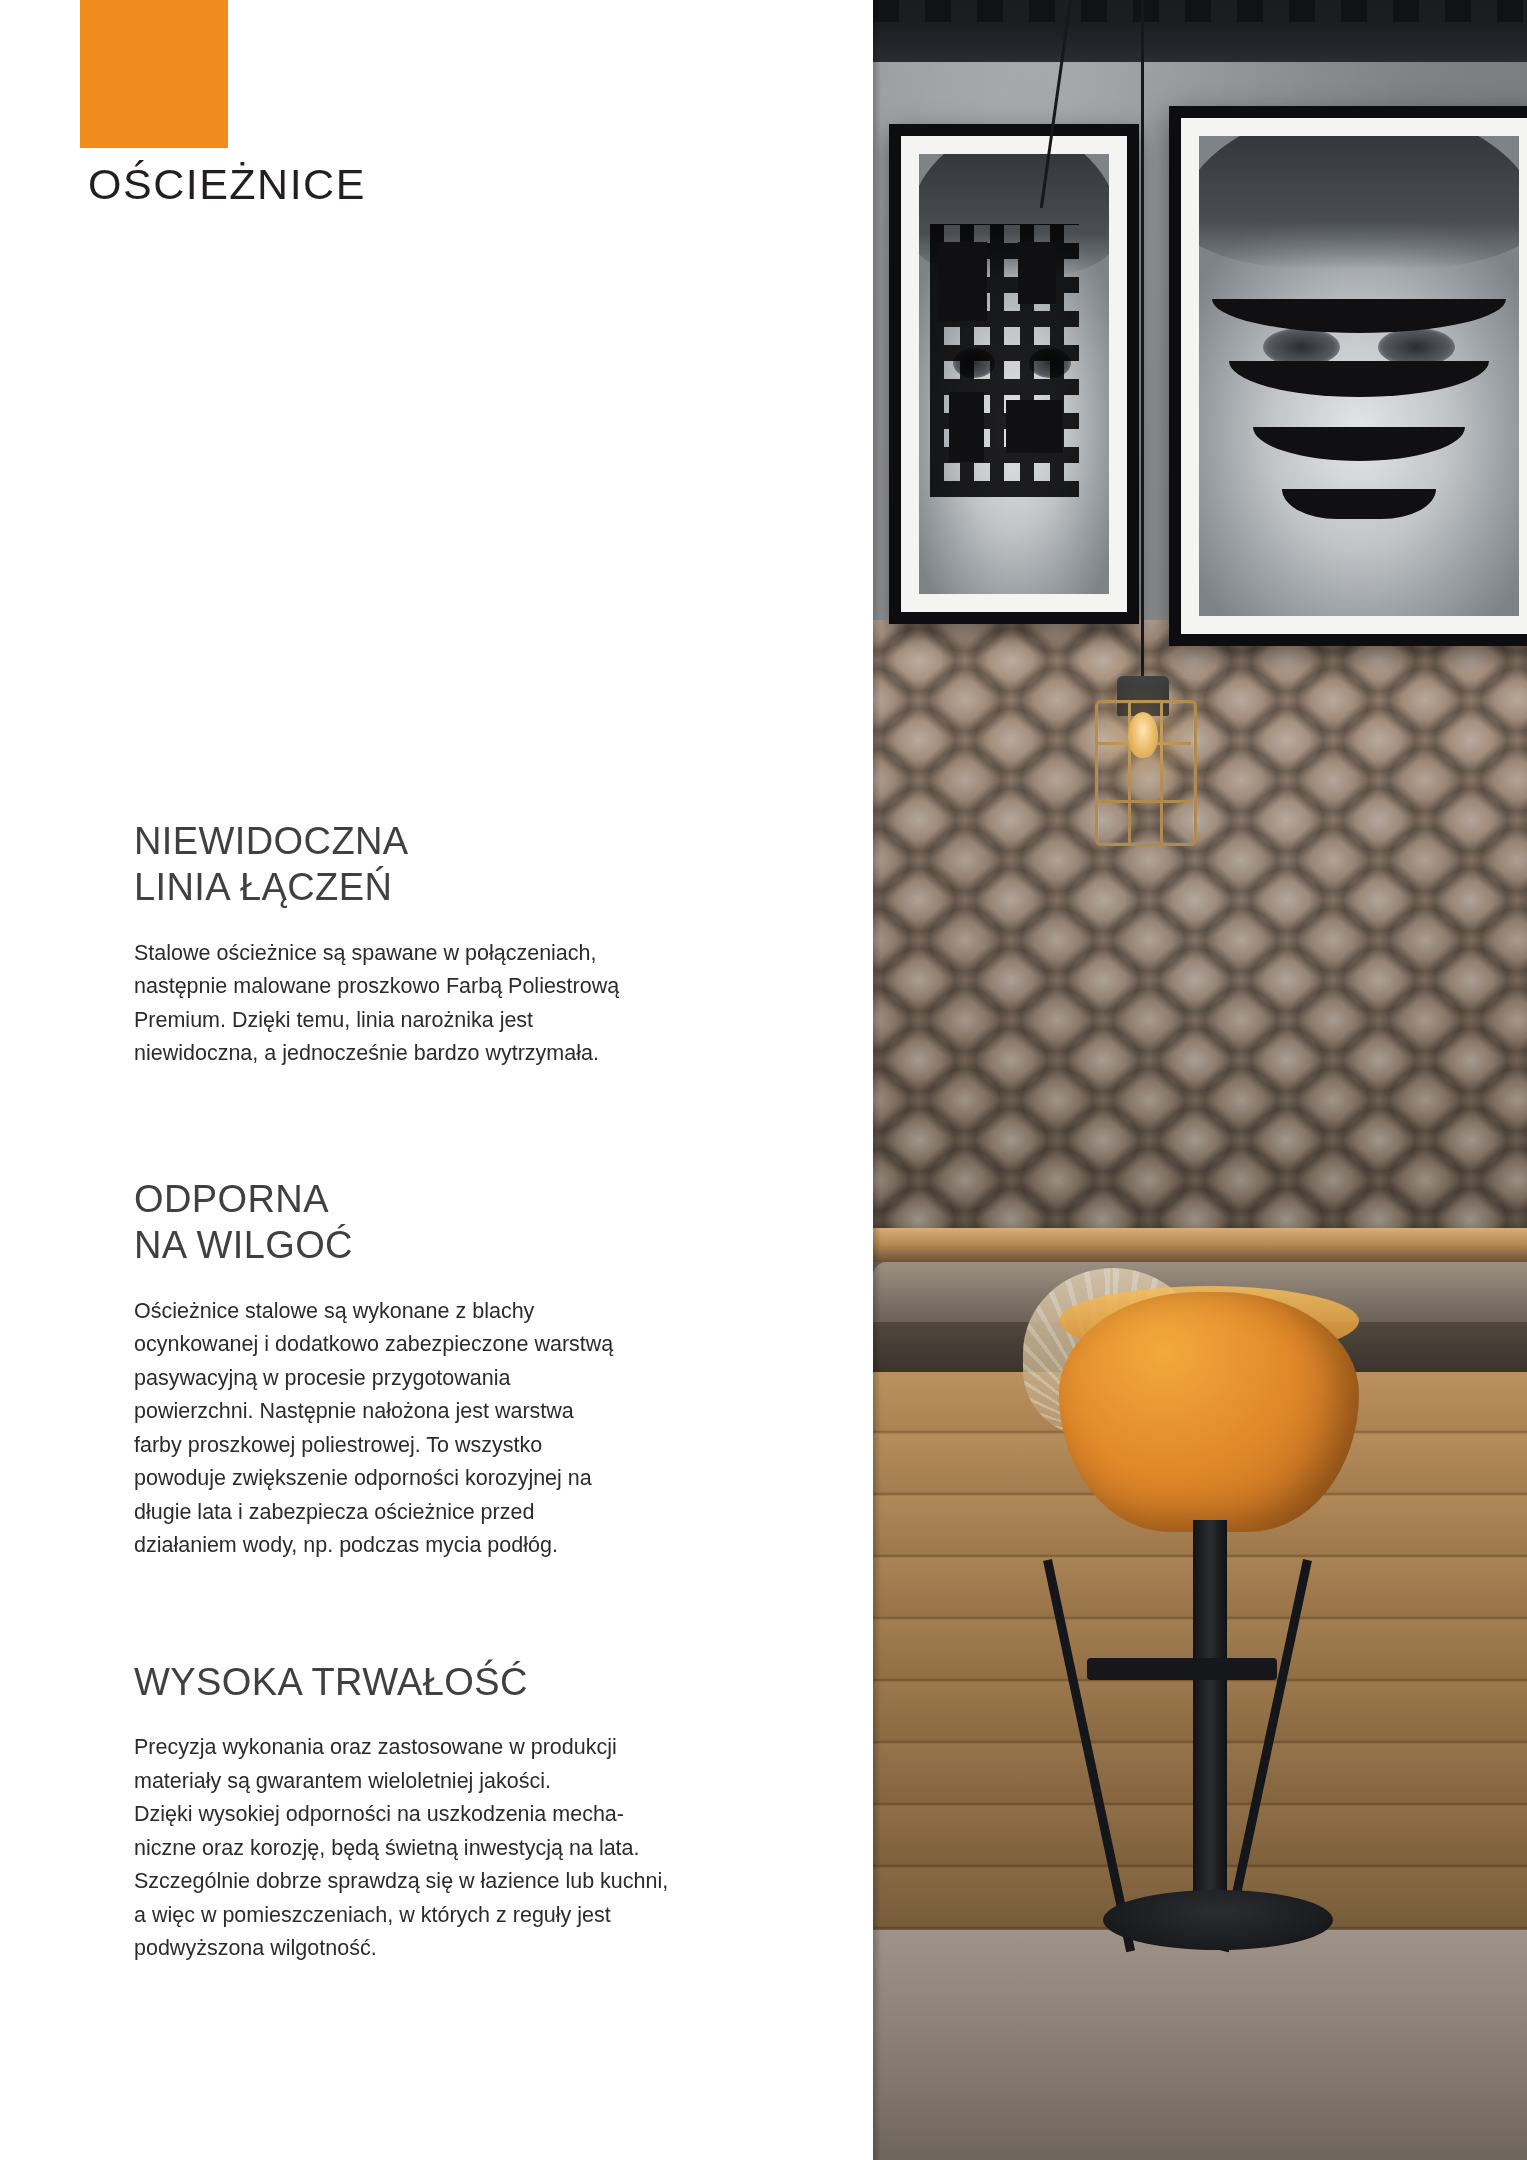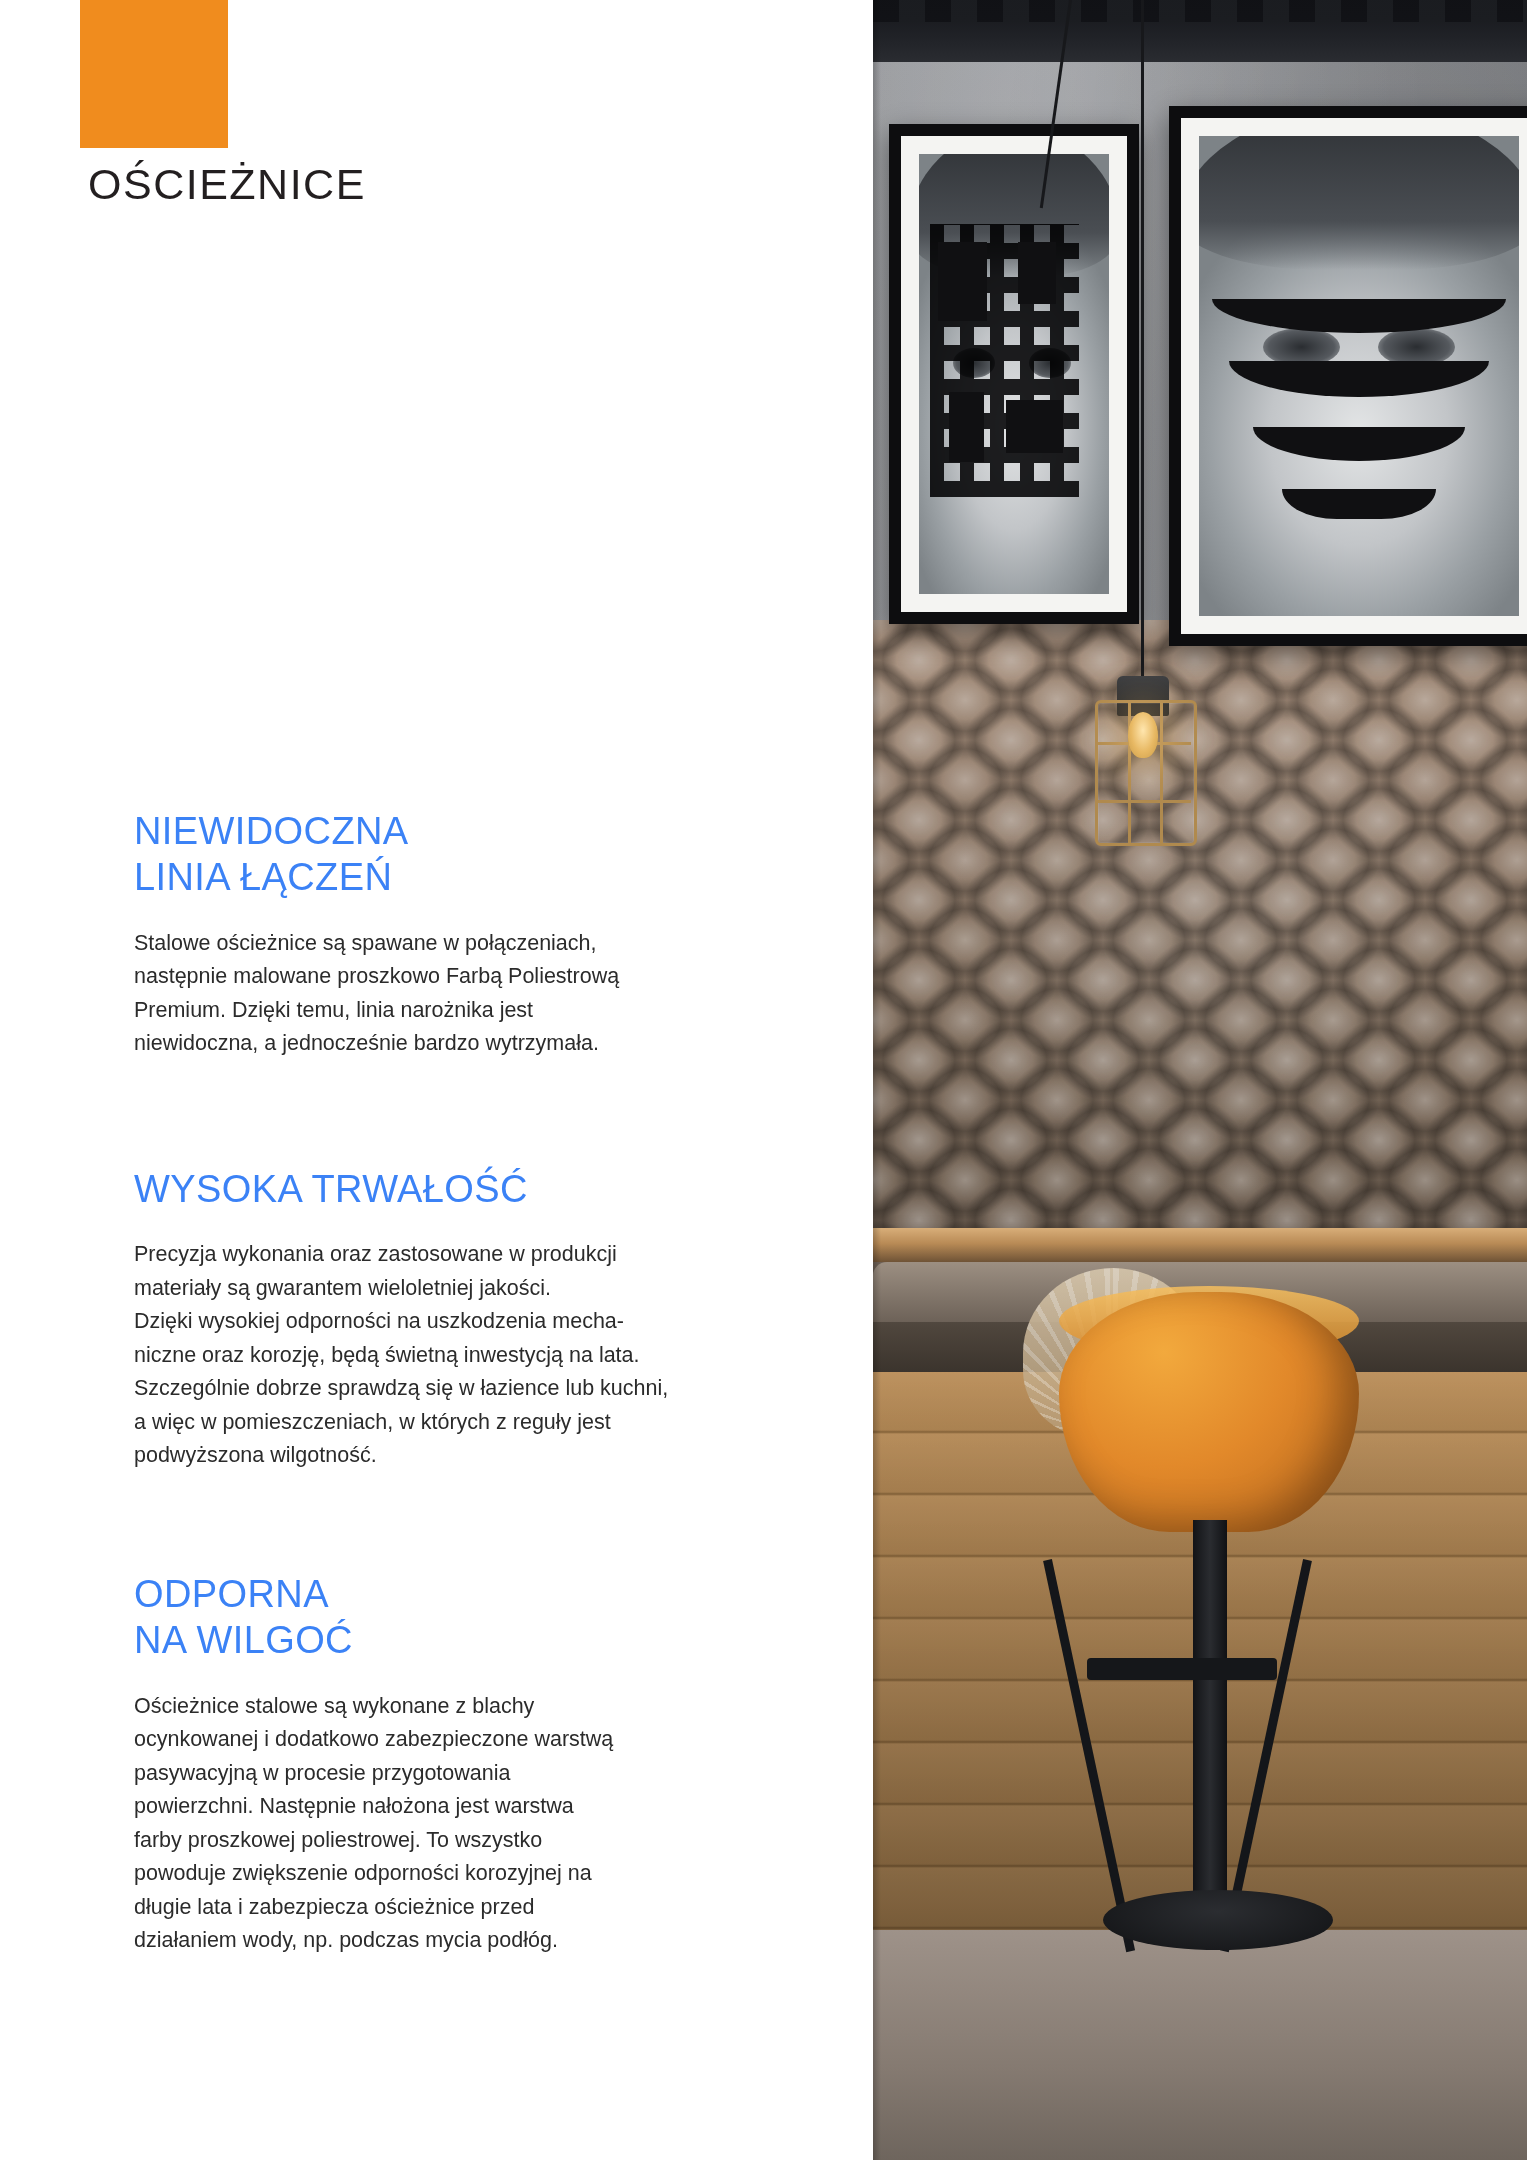--- a/index.html
+++ b/index.html
@@ -63,22 +63,22 @@
   .section {
     margin-bottom: 96px;
   }
   .section:last-child { margin-bottom: 0; }
 
   .section-heading {
     font-size: 38px;
     line-height: 1.22;
     font-weight: 400;
     letter-spacing: 0.4px;
-    margin: 8px 0 26px 0;
-    color: #3b82f6;
+    margin: 18px 0 26px 0;
+    color: #404040;
     white-space: pre-line;
   }
 
   .section-body {
     font-size: 21.5px;
     line-height: 1.56;
     color: #2b2b2b;
     margin: 0;
     white-space: pre-line;
     max-width: 580px;
@@ -447,44 +447,44 @@
 
     <div class="sections">
 
       <div class="section s1">
         <h2 class="section-heading">NIEWIDOCZNA
 LINIA ŁĄCZEŃ</h2>
         <p class="section-body">Stalowe ościeżnice są spawane w połączeniach,
 następnie malowane proszkowo Farbą Poliestrową
 Premium. Dzięki temu, linia narożnika jest
 niewidoczna, a jednocześnie bardzo wytrzymała.</p>
-      </div>
-
-      <div class="section s2">
-        <h2 class="section-heading">WYSOKA TRWAŁOŚĆ</h2>
-        <p class="section-body">Precyzja wykonania oraz zastosowane w produkcji
-materiały są gwarantem wieloletniej jakości.
-Dzięki wysokiej odporności na uszkodzenia mecha-
-niczne oraz korozję, będą świetną inwestycją na lata.
-Szczególnie dobrze sprawdzą się w łazience lub kuchni,
-a więc w pomieszczeniach, w których z reguły jest
-podwyższona wilgotność.</p>
       </div>
 
       <div class="section">
         <h2 class="section-heading">ODPORNA
 NA WILGOĆ</h2>
         <p class="section-body">Ościeżnice stalowe są wykonane z blachy
 ocynkowanej i dodatkowo zabezpieczone warstwą
 pasywacyjną w procesie przygotowania
 powierzchni. Następnie nałożona jest warstwa
 farby proszkowej poliestrowej. To wszystko
 powoduje zwiększenie odporności korozyjnej na
 długie lata i zabezpiecza ościeżnice przed
 działaniem wody, np. podczas mycia podłóg.</p>
+      </div>
+
+      <div class="section s2">
+        <h2 class="section-heading">WYSOKA TRWAŁOŚĆ</h2>
+        <p class="section-body">Precyzja wykonania oraz zastosowane w produkcji
+materiały są gwarantem wieloletniej jakości.
+Dzięki wysokiej odporności na uszkodzenia mecha-
+niczne oraz korozję, będą świetną inwestycją na lata.
+Szczególnie dobrze sprawdzą się w łazience lub kuchni,
+a więc w pomieszczeniach, w których z reguły jest
+podwyższona wilgotność.</p>
       </div>
 
     </div>
   </div>
 
   <div class="photo-col">
     <div class="wall"></div>
     <div class="ceiling">
       <div class="ceiling-beam"></div>
     </div>

